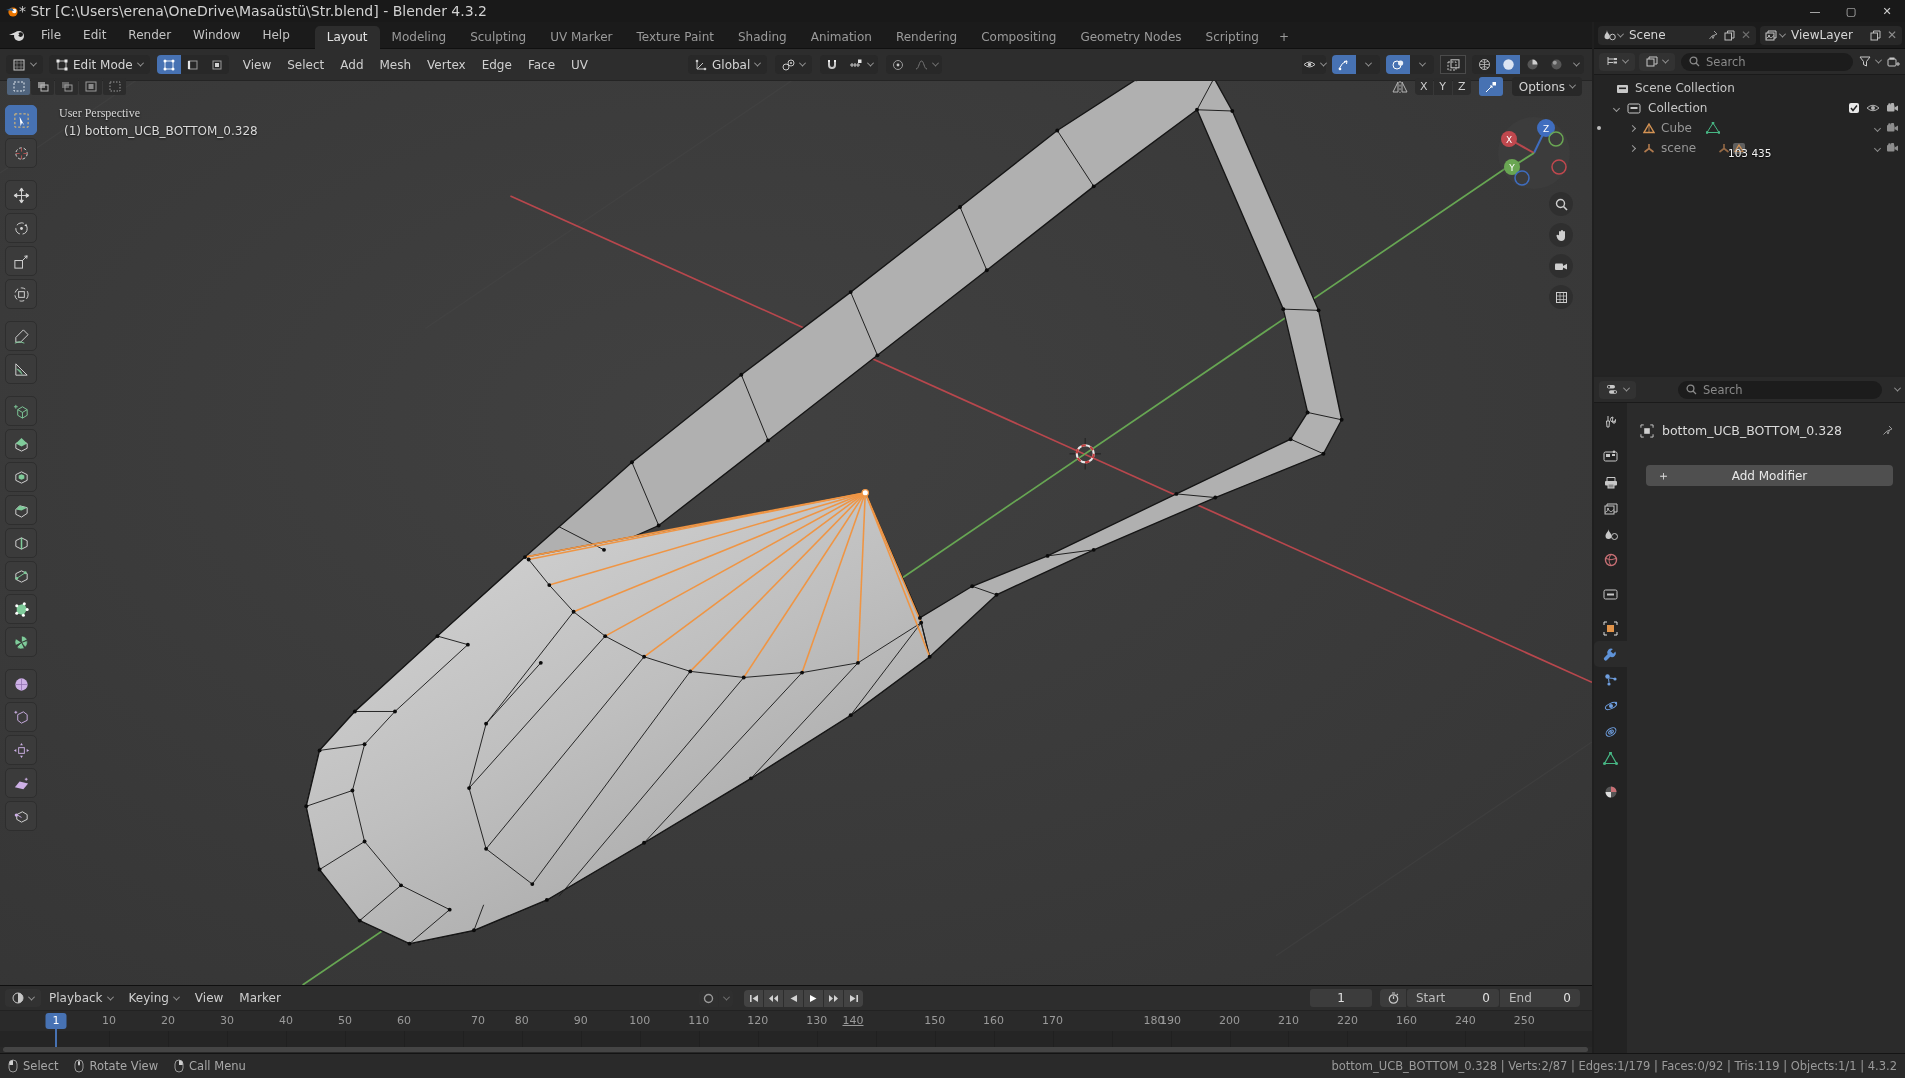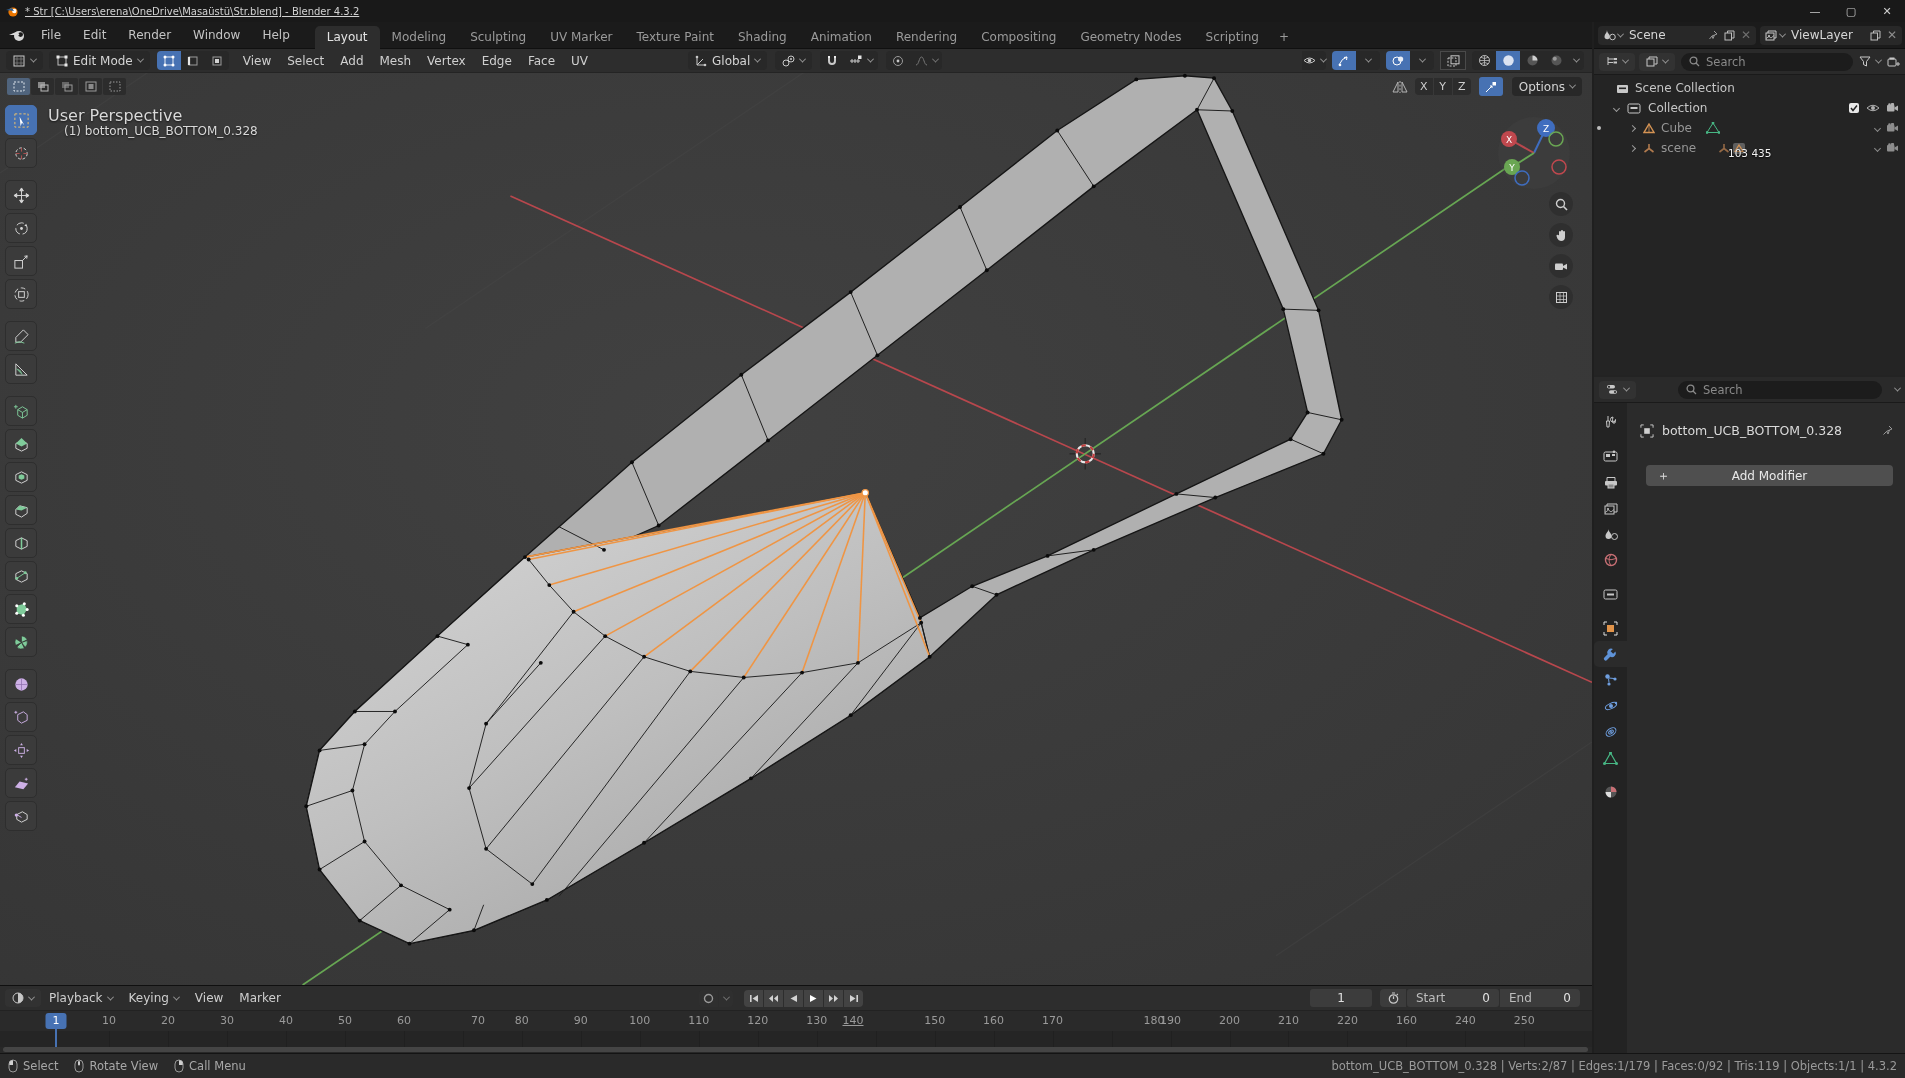--- a/index.html
+++ b/index.html
@@ -4,21 +4,21 @@
 <style>
   * { margin:0; padding:0; box-sizing:border-box; }
   html,body { background:#111; }
   body { font-family:"DejaVu Sans", sans-serif; color:#c8c8c8; }
   #root { position:relative; width:1905px; height:1078px; background:#1f1f1f; overflow:hidden; font-size:12px; }
   .abs { position:absolute; }
   .row { display:flex; align-items:center; }
 
   
   .titlebar { left:0; top:0; width:1905px; height:22px; background:#191919; display:flex; align-items:center; }
-  .titlebar .title { color:#d2d2d2; font-size:10px; margin-left:6px; white-space:nowrap;text-decoration:underline; }
+  .titlebar .title { color:#d2d2d2; font-size:14px; white-space:nowrap; }
   .winbtns { position:absolute; right:0; top:0; height:22px; display:flex; }
   .winbtn { width:36px; height:22px; display:flex; align-items:center; justify-content:center; color:#cfcfcf; font-size:11px; }
 
   
   .topbar { left:0; top:22px; width:1905px; height:27px; background:#1b1b1b; display:flex; align-items:center; border-bottom:1px solid #101010; }
   .menu-item { padding:0 11px; color:#c4c4c4; font-size:12px; height:27px; display:flex; align-items:center; }
   .tabs { display:flex; height:27px; align-items:flex-end; margin-left:14px; }
   .tab { padding:4px 12px 5px; color:#9a9a9a; font-size:12px; border-radius:5px 5px 0 0; }
   .tab.active { background:#2d2d2d; color:#e3e3e3; }
   .tab-add { padding:4px 8px 5px; color:#9a9a9a; }
@@ -30,23 +30,23 @@
   .seg > * { border-radius:0; }
   .seg > *:first-child { border-radius:4px 0 0 4px; }
   .seg > *:last-child { border-radius:0 4px 4px 0; }
   .icobtn { width:24px; height:19px; background:#282828; display:flex; align-items:center; justify-content:center; }
   .icobtn.blue { background:#4772b3; }
   .searchbox { background:#1c1c1c; border-radius:9px; height:18px; display:flex; align-items:center; padding:0 8px; color:#8a8a8a; }
   .searchbox span { margin-left:6px; font-size:11.5px; }
 
   
   .viewport { left:0; top:49px; width:1592px; height:936px; background:#3a3a3a; overflow:hidden; }
-  .vheader { position:absolute; left:0; top:0; width:1592px; height:24px; background:#2d2d2d; display:flex; align-items:center; border-bottom:1px solid #242424; z-index:5; }
+  .vheader { position:absolute; left:0; top:0; width:1592px; height:32px; background:#2d2d2d; display:flex; align-items:center; border-bottom:1px solid #242424; z-index:5; }
   .vmenu { padding:0 8px; color:#cfcfcf; font-size:12px; }
-  .vplabel1 { position:absolute; left:48px; top:57px; color:#d9d9d9; font-size:16px; text-shadow:0 1px 2px rgba(0,0,0,.65); z-index:4; }
+  .vplabel1 { position:absolute; left:59px; top:57px; color:#d9d9d9; font-size:12px; text-shadow:0 1px 2px rgba(0,0,0,.65); z-index:4;font-family:Liberation Serif, serif; }
   .vplabel2 { position:absolute; left:64px; top:75px; color:#d9d9d9; font-size:12px; text-shadow:0 1px 2px rgba(0,0,0,.65); z-index:4; }
   .scene-svg { position:absolute; left:0; top:0; width:1592px; height:936px; }
 
   
   .toolbar { position:absolute; left:5px; top:56px; width:33px; z-index:6; display:flex; flex-direction:column; }
   .tool { width:32px; height:30px; background:#3b3b3b; border:1px solid #2e2e2e; border-radius:5px; margin-bottom:3px; display:flex; align-items:center; justify-content:center; }
   .tool.active { background:#4772b3; border-color:#4772b3; }
   .tool.gap { margin-top:9px; }
   .tool svg { width:17px; height:17px; }
 

